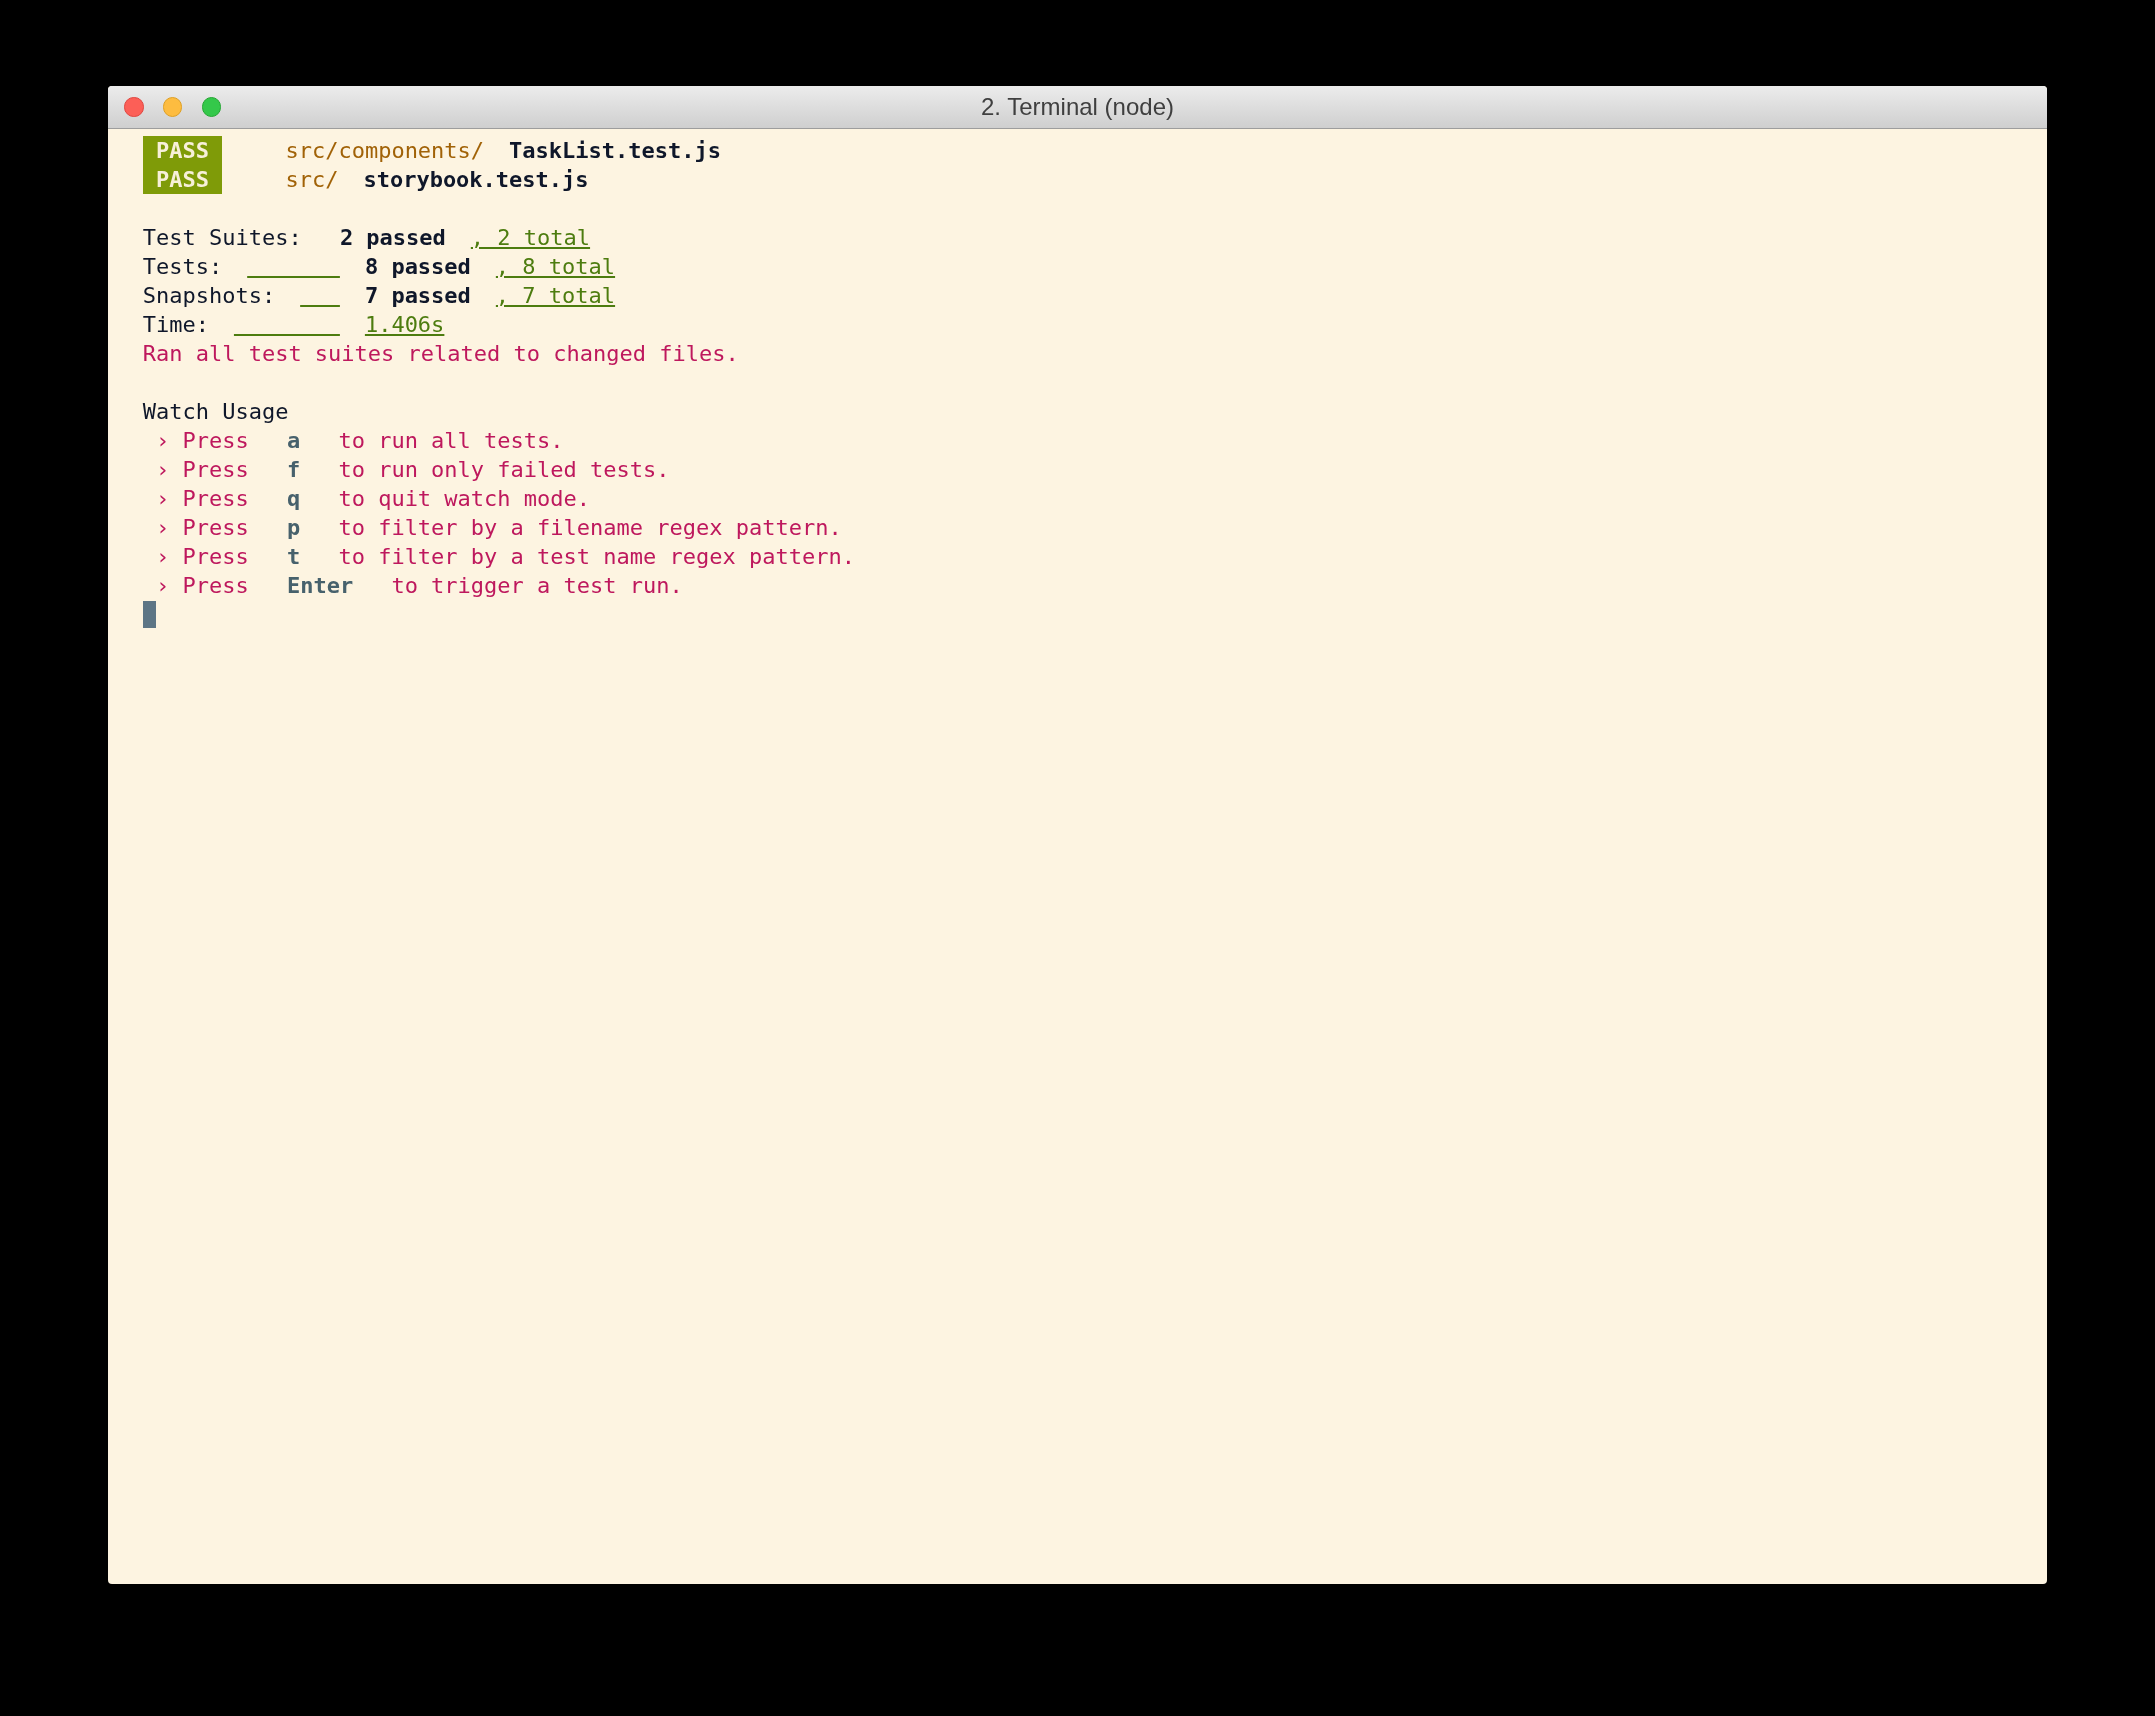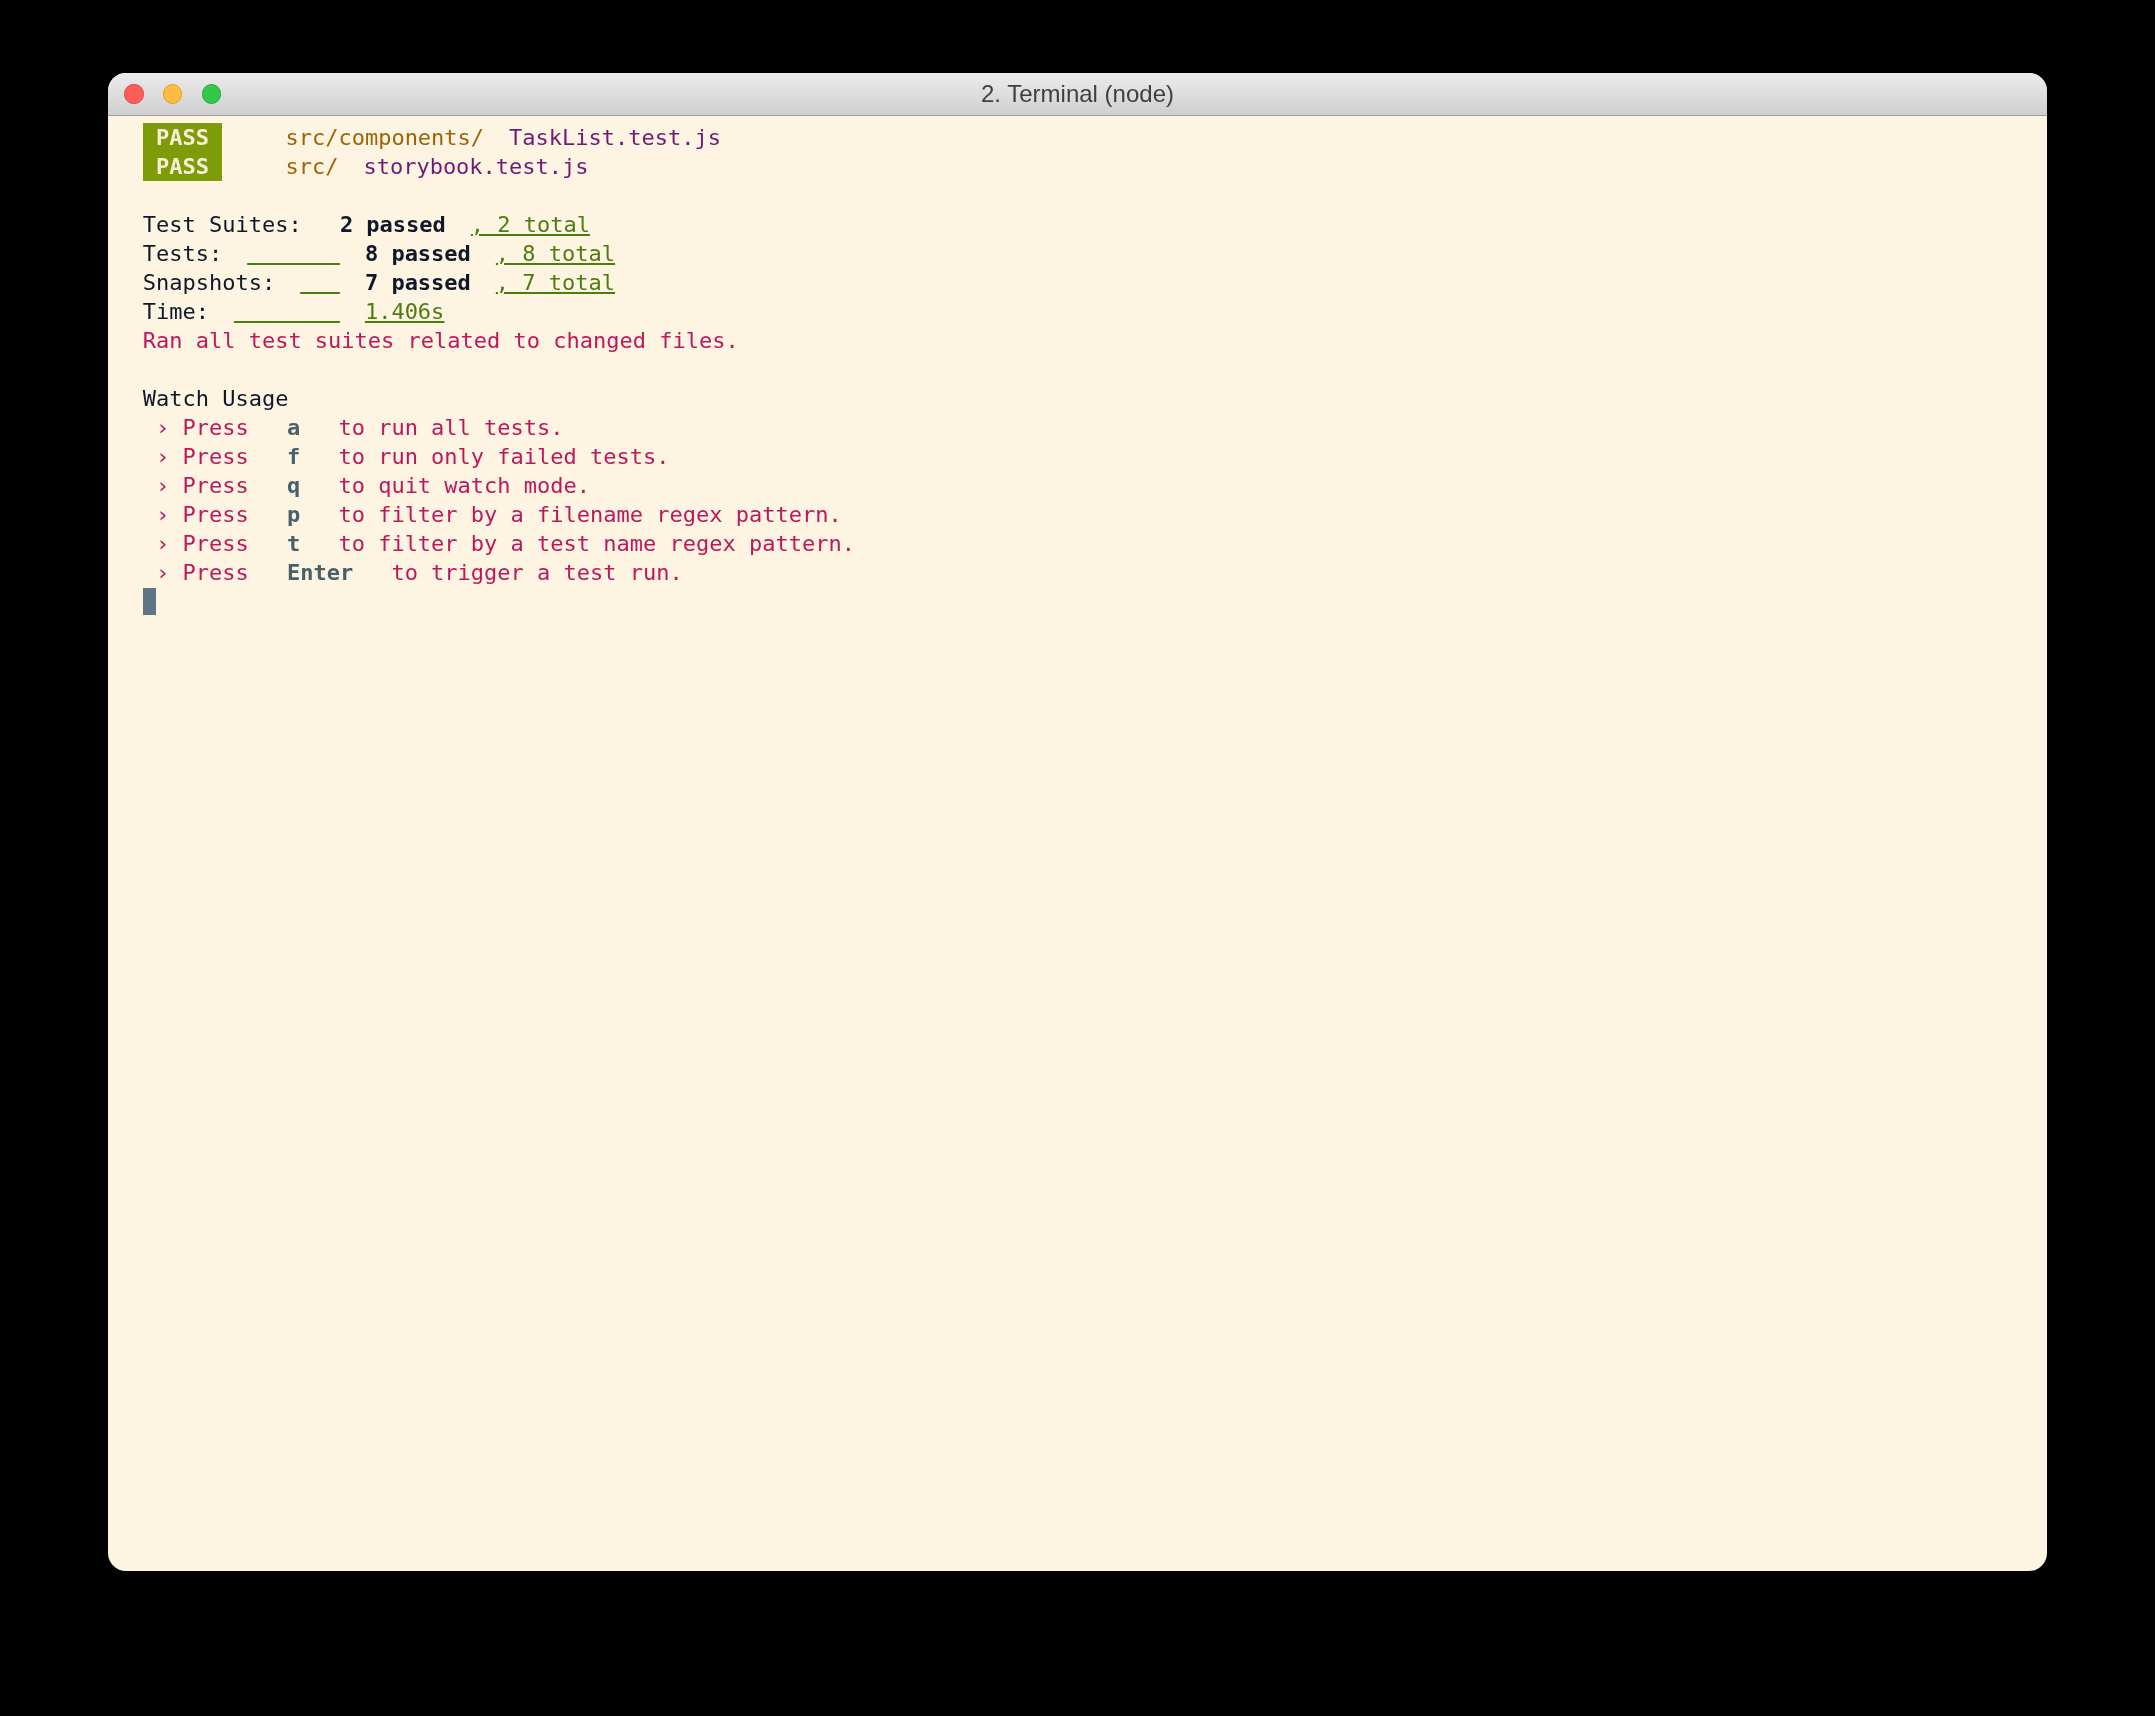--- a/index.html
+++ b/index.html
@@ -1,39 +1,39 @@
 <!DOCTYPE html>
 <html><head>
 <meta charset="utf-8">
 <style>
   html,body{margin:0;padding:0;background:#000;}
   body{width:2155px;height:1717px;position:relative;overflow:hidden;
        font-family:"Liberation Sans",sans-serif;}
   .desktop{position:absolute;inset:0;background:#000;}
-  .window{position:absolute;left:108px;top:73px;width:1939px;height:1498px;
-          border-radius:18px;overflow:hidden;background:#fdf4e1;
+  .window{position:absolute;left:108px;top:86px;width:1939px;height:1498px;
+          border-radius:4px;overflow:hidden;background:#fdf4e1;
           box-shadow:0 17.4px 48px rgba(0,0,0,.55);}
   .titlebar{height:42px;background:linear-gradient(#ececec,#cfcfcf);
             border-bottom:1.9px solid #9d9d9d;position:relative;
             display:flex;align-items:center;justify-content:center;}
   .traffic{position:absolute;left:16.4px;top:0;height:100%;display:flex;
            align-items:center;gap:19.3px;}
   .light{width:19.3px;height:19.3px;border-radius:50%;box-sizing:border-box;}
   .light.red{background:#fc5f57;border:1px solid #e0443e;}
   .light.yellow{background:#fdbc40;border:1px solid #dfa023;}
   .light.green{background:#34c84a;border:1px solid #24a732;}
   .title{font-size:24px;color:#3f3f3f;}
   .term{padding:6.8px 9.7px;font-family:"DejaVu Sans Mono","Liberation Mono",monospace;
         font-size:22px;line-height:29px;white-space:pre;}
   .term .line{height:29px;}
   .seg{white-space:pre;margin-left:25px;}
   .seg-badge{display:inline-block;line-height:29px;height:29px;
              background:#7f9b08;color:#f7f0d9;font-weight:bold;}
   .seg-path{color:#a16207;}
-  .seg-file{color:#701a75;font-weight:normal;}
+  .seg-file{color:#0f172a;font-weight:bold;}
   .seg-label{color:#0f172a;font-weight:normal;}
   .seg-strong{color:#0f172a;font-weight:bold;}
   .seg-plain{color:#4d7c0f;text-decoration:underline;}
   .seg-muted{color:#be185d;}
   .seg-key{color:#47616c;font-weight:bold;}
   .seg-cursor{display:inline-block;width:13.5px;height:27px;margin-top:1px;
               background:#5d7585;vertical-align:top;}
 </style>
 </head>
 <body>

